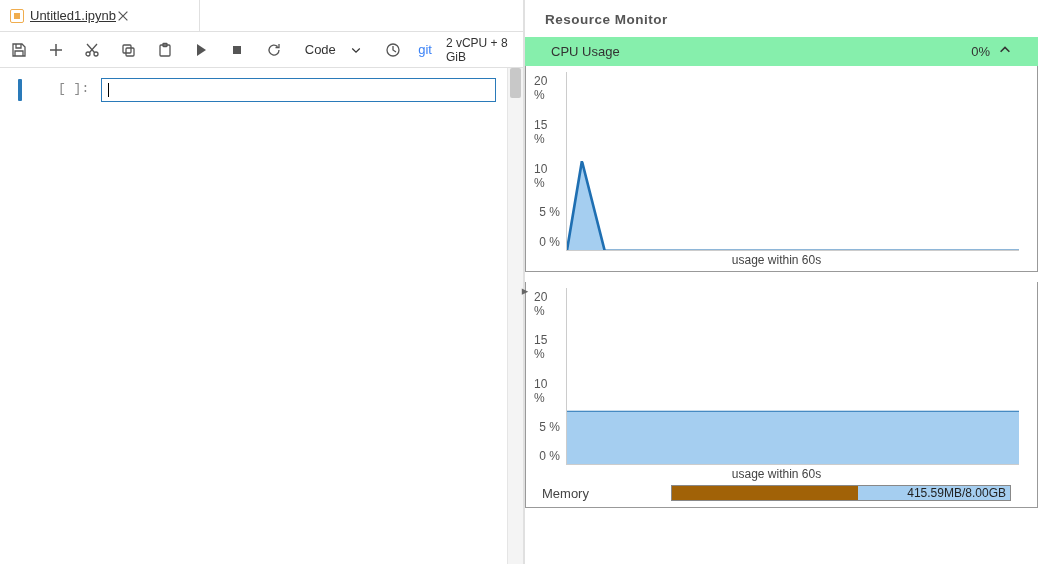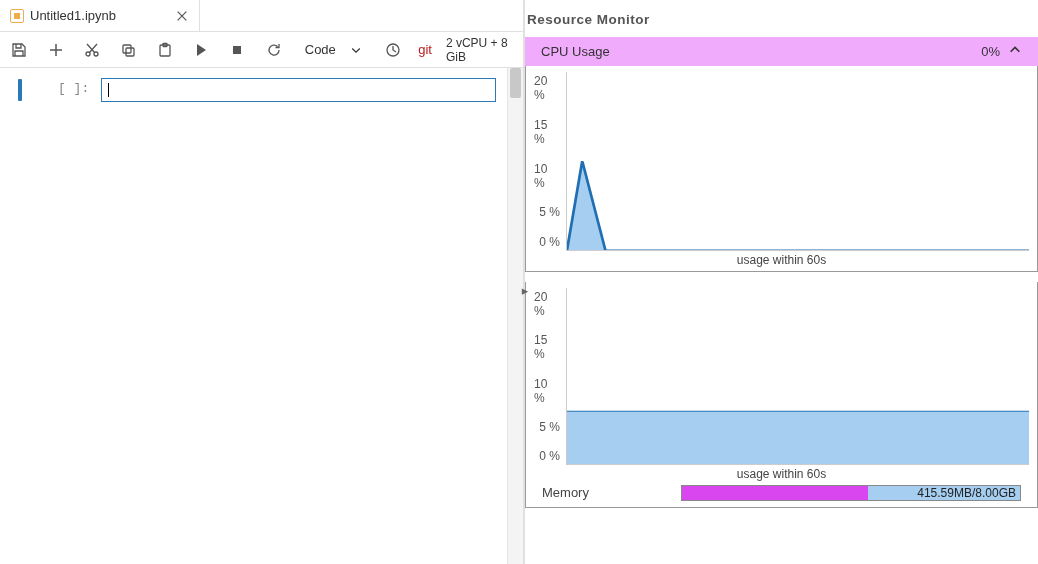--- a/index.html
+++ b/index.html
@@ -27,21 +27,22 @@
       height: 32px;
       border-bottom: 1px solid #e0e0e0;
     }
     .tab {
       display: flex;
       align-items: center;
       padding: 12px 10px;
       height: 100%;
       border-right: 1px solid #e0e0e0;
       min-width: 200px;
-      justify-content: space-between;
+      justify-content: flex-start;
+      text-decoration: underline;
     }
     .tab-left { display: flex; align-items: center; gap: 6px; }
     .tab-label { font-size: 13px; color: #333; }
     .tab-close {
       width: 14px; height: 14px; display: flex; align-items: center; justify-content: center;
       cursor: pointer; color: #555;
     }
     .nb-icon {
       width: 14px; height: 14px; border: 1.5px solid #f0ad4e; border-radius: 2px; position: relative; display: flex; align-items: center; justify-content: center;
     }
@@ -52,21 +53,21 @@
     }
     .tb-btn {
       width: 26px; height: 26px; display: flex; align-items: center; justify-content: center;
       color: #555; cursor: pointer; border-radius: 2px;
     }
     .tb-btn svg { width: 16px; height: 16px; }
     .tb-sep-right { margin-left: auto; display: flex; align-items: center; gap: 14px; }
     .cell-type-select {
       display: flex; align-items: center; gap: 14px; padding: 0 6px; color: #333; cursor: pointer;
     }
-    .git-text { color: #b91c1c; font-size: 13px; }
+    .git-text { color: #3b82f6; font-size: 13px; }
     .resource-text { color: #333; font-size: 12px; }
     .notebook-body {
       flex: 1; padding: 10px 12px 10px 12px; overflow: auto; position: relative;
     }
     .cell {
       display: flex; align-items: flex-start; gap: 6px; padding-left: 6px;
       position: relative;
     }
     .cell-marker {
       width: 4px; height: 22px; background: #2a7ab9; border-radius: 1px; flex-shrink: 0; margin-top: 1px;
@@ -87,57 +88,57 @@
       background: #f4f4f4; border-left: 1px solid #e5e5e5;
     }
     .nb-scrollbar-thumb {
       position: absolute; top: 0; left: 2px; right: 2px; height: 30px; background: #c8c8c8; border-radius: 2px;
     }
     .right-pane {
       flex: 1; height: 100%; display: flex; flex-direction: column;
       border-left: 1px solid #e0e0e0;
     }
     .monitor-header {
-      padding: 12px 14px 10px 2px; font-size: 13.5px; font-weight: 600; color: #555;
+      padding: 12px 14px 10px 20px; font-size: 13.5px; font-weight: 600; color: #555;
       letter-spacing: 0.5px;
       border-radius: 6px;
     }
     .monitor-panels { flex: 1; overflow: auto; }
     .panel {
       margin: 0 0 10px 0;
     }
     .panel-header {
-      background: #f0abfc; padding: 6px 16px; display: flex; justify-content: space-between;
+      background: #86efac; padding: 6px 26px; display: flex; justify-content: space-between;
       align-items: center; font-size: 13px; color: #333; gap: 40px;
     }
     .panel-header-right { display: flex; align-items: center; gap: 8px; }
     .chevron-up svg { width: 14px; height: 14px; }
     .panel-body {
-      border: 1px solid #999; border-top: none; padding: 6px 8px 4px 8px;
+      border: 1px solid #999; border-top: none; padding: 6px 18px 4px 8px;
       height: 206px; display: flex; flex-direction: column;
     }
     .chart-wrap { flex: 1; display: flex; position: relative; }
     .y-axis {
       display: flex; flex-direction: column; justify-content: space-between;
       align-items: flex-end; width: 32px; padding-right: 6px; font-size: 12px; color: #555;
       padding-top: 2px; padding-bottom: 2px;
     }
     .plot-area {
       flex: 1; position: relative; border-left: 1px solid #ccc; border-bottom: 1px solid #ccc;
     }
     .plot-area svg { position: absolute; inset: 0; width: 100%; height: 100%; }
     .chart-footer {
       text-align: center; font-size: 12px; color: #444; padding-top: 2px;
     }
     .mem-row {
-      display: flex; align-items: flex-start; gap: 10px; padding: 4px 8px 2px 8px;
+      display: flex; align-items: center; gap: 10px; padding: 4px 8px 2px 8px;
       font-size: 13px; color: #444;
     }
     .mem-bar-outer {
-      flex: 1; height: 16px; border: 1px solid #888; position: relative; background: #d946ef;
+      flex: 1; height: 16px; border: 1px solid #888; position: relative; background: #a16207;
       max-width: 340px; margin-left: auto;
     }
     .mem-bar-fill {
       position: absolute; right: 0; top: 0; bottom: 0; background: #a5cef0;
     }
     .mem-bar-text {
       position: absolute; inset: 0; display: flex; align-items: center; justify-content: flex-end;
       padding-right: 4px; font-size: 12px; color: #222;
     }
     .splitter-handle {

